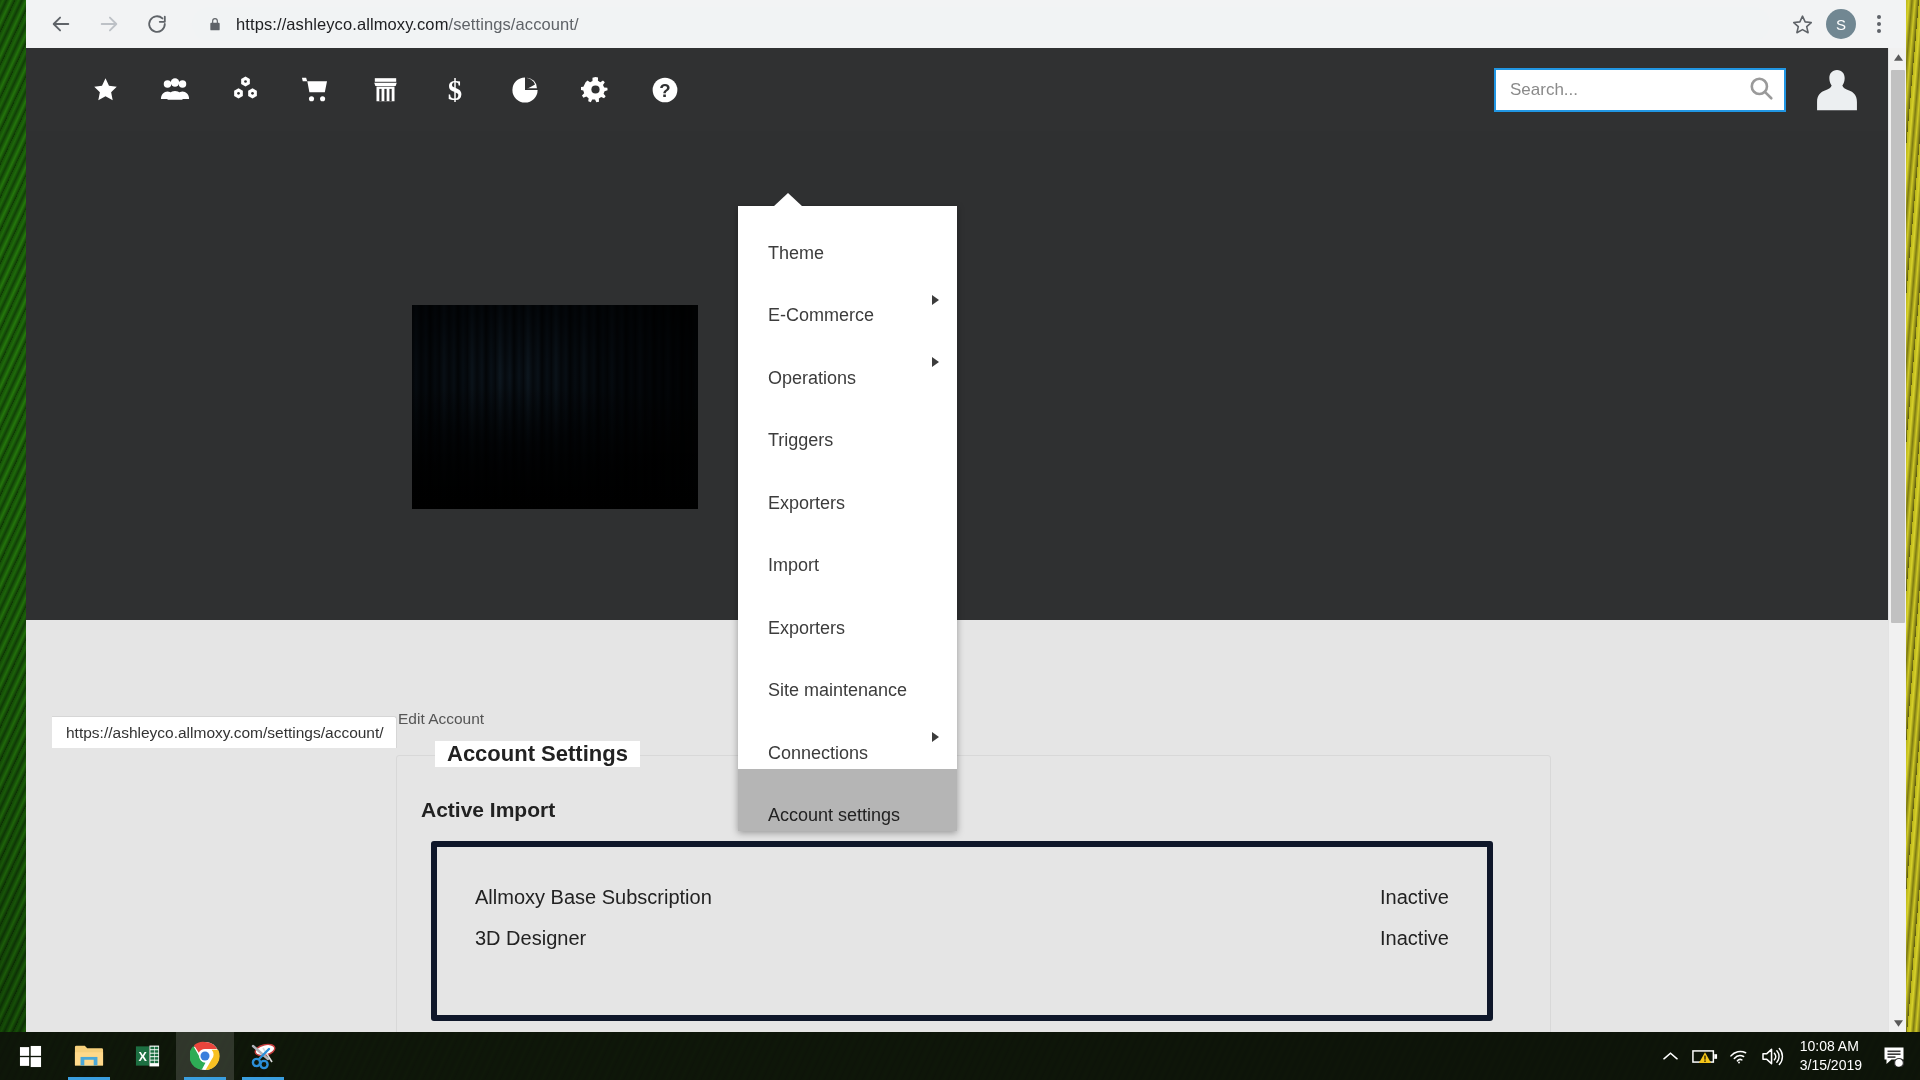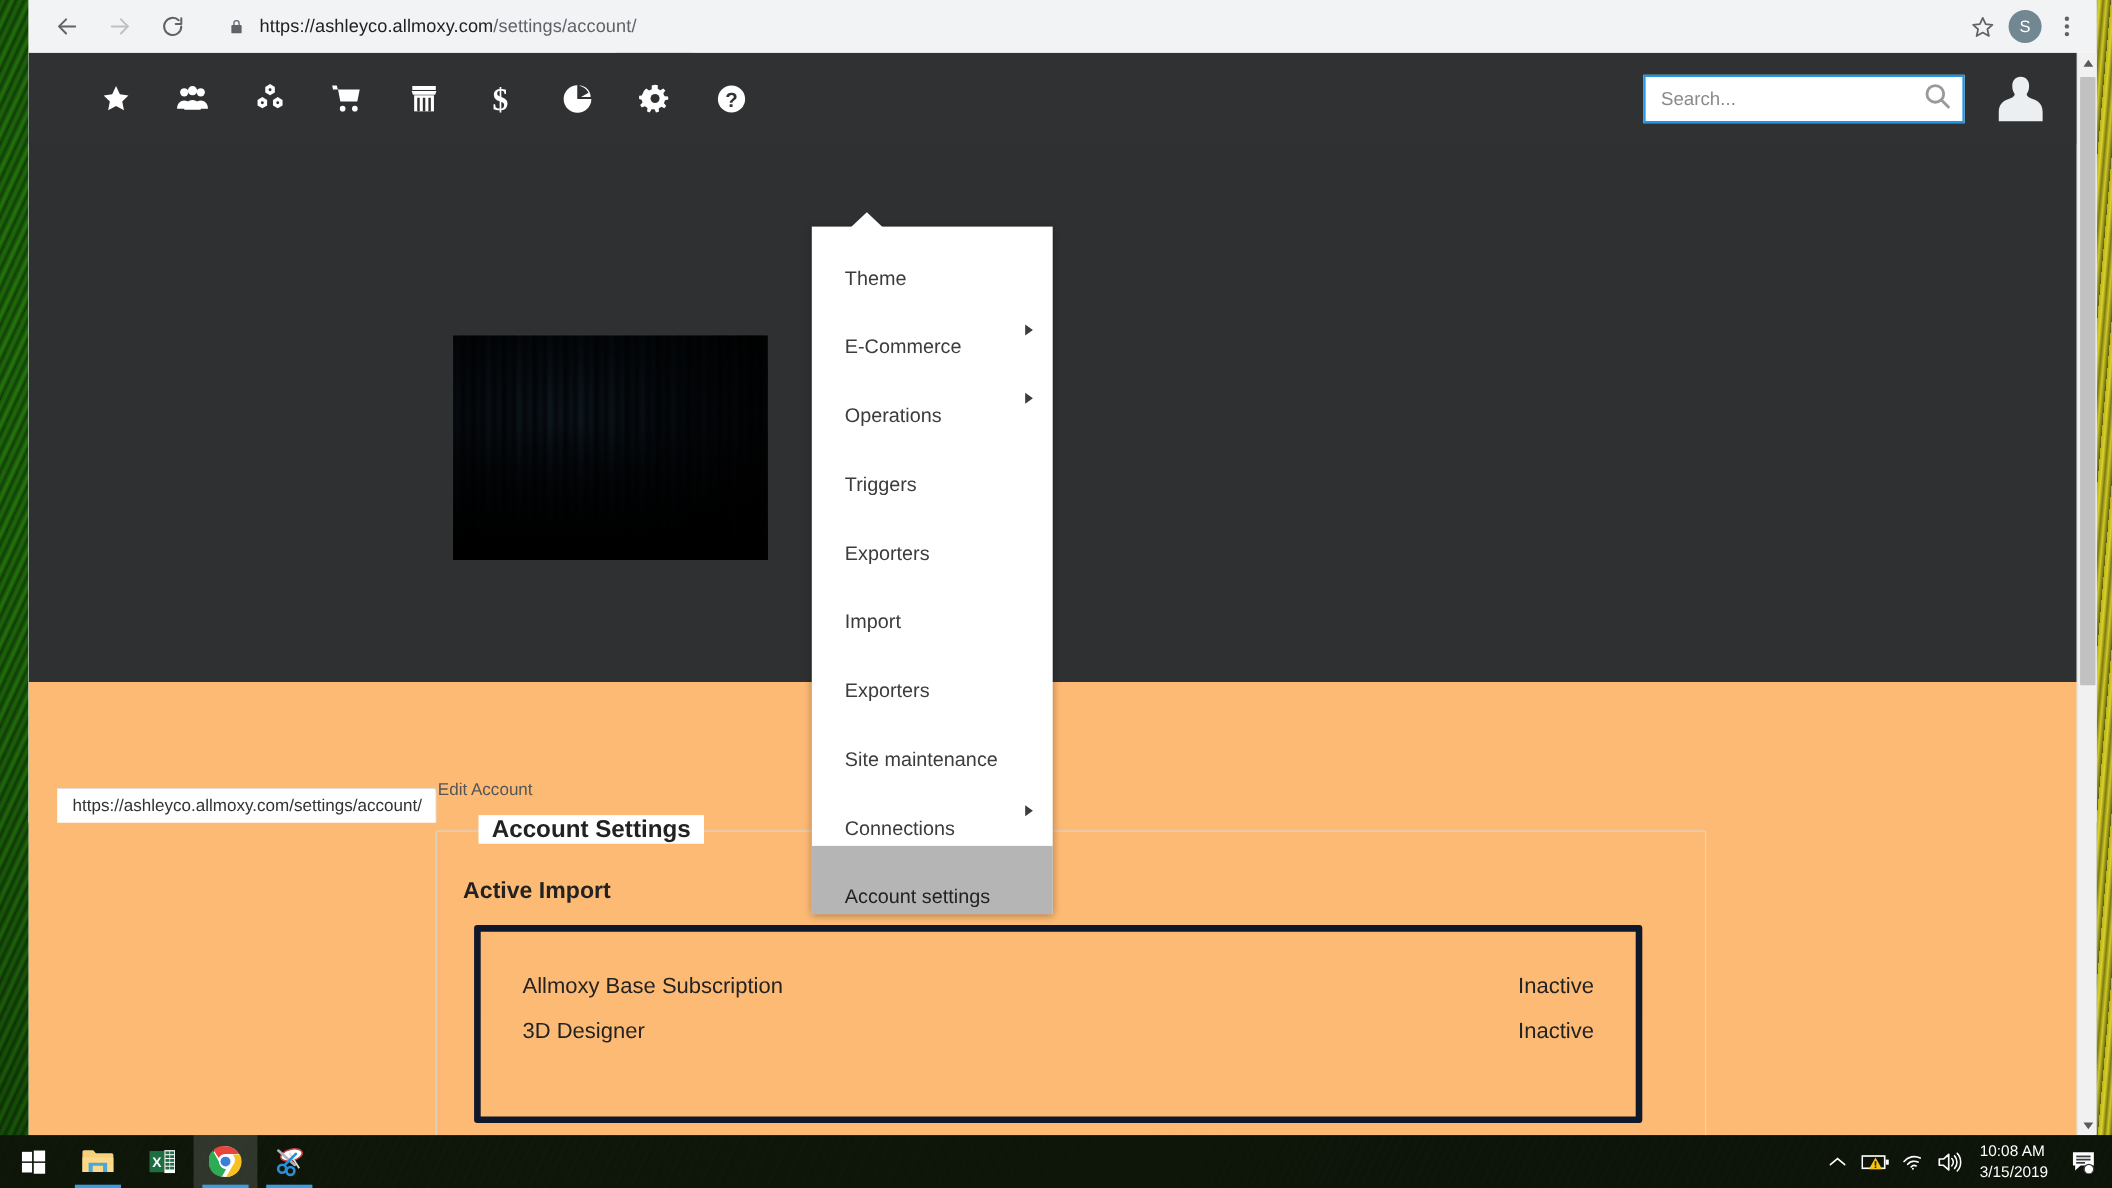--- a/index.html
+++ b/index.html
@@ -140,21 +140,21 @@
         #0c1114 0px, #1b2429 4px, #0a0e11 9px, #151d22 14px,
         #05080a 18px, #121a1f 23px, #080b0e 28px),
       radial-gradient(ellipse 70% 60% at 35% 35%, #45596a 0%, #16202a 55%, #05080a 100%);
     background-blend-mode: normal, overlay, normal;
   }
 
   
   #content {
     position: absolute; left: 0; top: 572px;
     width: 1862px; height: 412px;
-    background: #fdba74;
+    background: #e5e5e5;
   }
   #breadcrumb {
     position: absolute; left: 372px; top: 90px;
     font-size: 15.5px; color: #555;
   }
   #settings-fieldset {
     position: absolute; left: 370px; top: 135px;
     width: 1155px; height: 280px;
     border: 1px solid #d8d8d8;
     border-radius: 3px;

